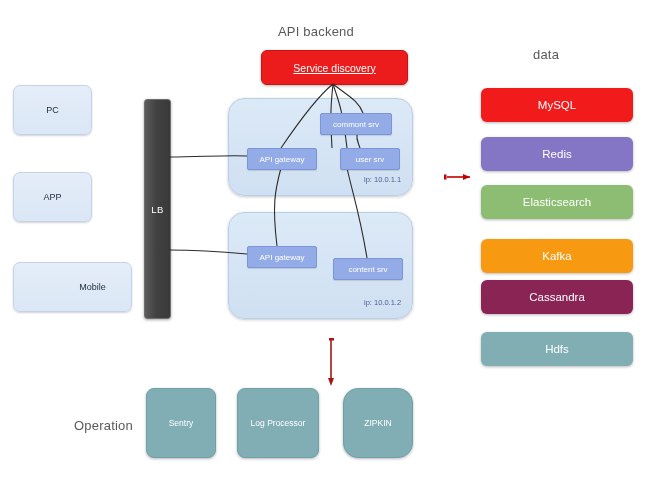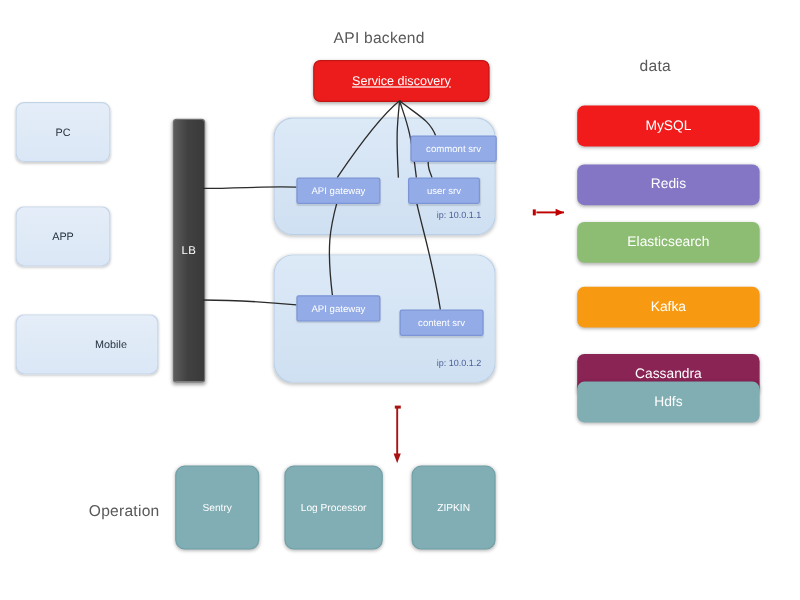--- a/index.html
+++ b/index.html
@@ -106,21 +106,21 @@
     border-radius: 2px;
     display: flex;
     align-items: center;
     justify-content: center;
     font-size: 8px;
     color: #ffffff;
     white-space: nowrap;
     box-shadow: 0 1px 1px rgba(0,0,0,0.12);
   }
   #svc-api-gateway-1 { left: 247px; top: 148px; width: 68px; height: 20px; }
-  #svc-comment       { left: 342px; top: 113px; width: 70px; height: 20px; }
+  #svc-comment       { left: 320px; top: 113px; width: 70px; height: 20px; }
   #svc-user          { left: 340px; top: 148px; width: 58px; height: 20px; }
   #svc-api-gateway-2 { left: 247px; top: 246px; width: 68px; height: 20px; }
   #svc-content       { left: 333px; top: 258px; width: 68px; height: 20px; }
 
   .cluster-ip {
     position: absolute;
     font-size: 7.5px;
     color: #4a5f96;
     white-space: nowrap;
   }
@@ -153,21 +153,21 @@
     box-shadow: 0 1px 3px rgba(0,0,0,0.28);
     display: flex;
     align-items: center;
     justify-content: center;
     font-size: 8.5px;
     color: #ffffff;
     white-space: nowrap;
   }
   #op-sentry        { left: 146px; width: 68px; }
   #op-log-processor { left: 237px; width: 80px; }
-  #op-zipkin        { left: 343px; width: 68px; }
+  #op-zipkin        { left: 343px; width: 68px; border-radius: 15px; }
 
   
   #connectors {
     position: absolute;
     left: 0; top: 0;
     width: 667px; height: 500px;
     pointer-events: none;
   }
 </style>
 </head>
@@ -255,24 +255,24 @@
       </div>
       <div class="data-box" style="top: 137px; background: rgb(132, 118, 196);">
         <span>Redis</span>
       </div>
       <div class="data-box" style="top: 185px; background: rgb(140, 189, 114);">
         <span>Elasticsearch</span>
       </div>
       <div class="data-box" style="top: 239px; background: rgb(247, 154, 18);">
         <span>Kafka</span>
       </div>
-      <div class="data-box" style="top: 295px; background: rgb(138, 36, 85);">
+      <div class="data-box" style="top: 280px; background: rgb(138, 36, 85);">
         <span>Cassandra</span>
       </div>
-      <div class="data-box" style="top: 318px; background: rgb(128, 174, 179);">
+      <div class="data-box" style="top: 332px; background: rgb(128, 174, 179);">
         <span>Hdfs</span>
       </div>
     </div>
 
   <div class="op-box" id="op-sentry">
     <span>Sentry</span>
   </div>
   <div class="op-box" id="op-log-processor">
     <span>Log Processor</span>
   </div>

